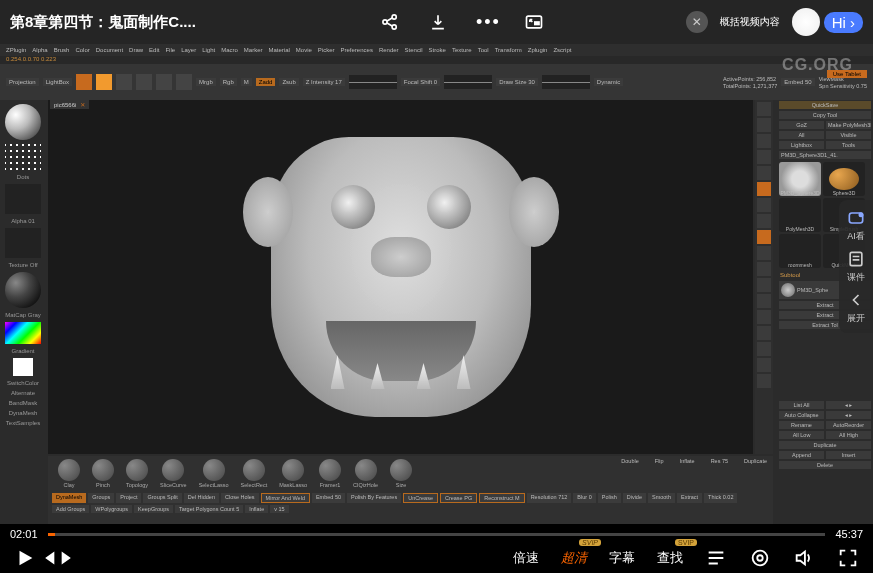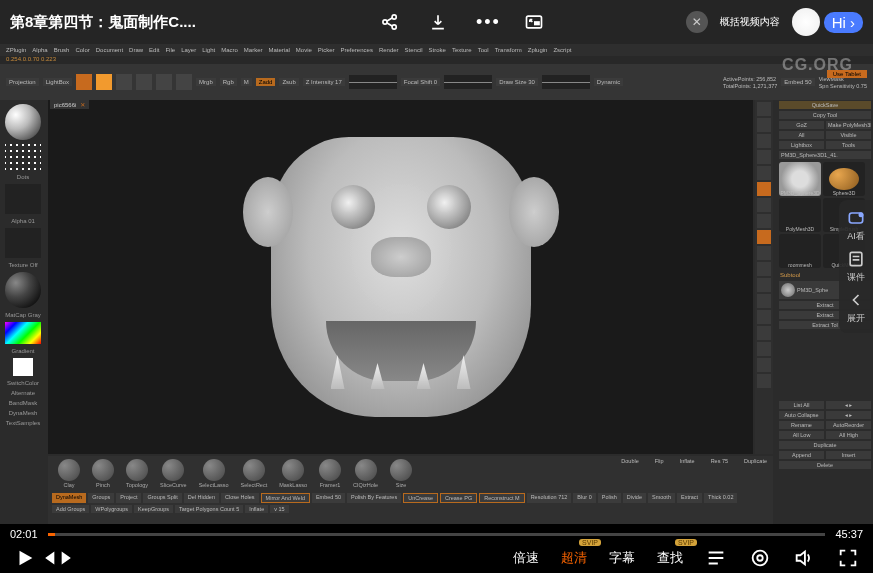--- a/index.html
+++ b/index.html
@@ -90,21 +90,21 @@
 .watermark { position:absolute; right:20px; top:56px; color:rgba(255,255,255,0.35); font-size:16px; font-weight:600; letter-spacing:1px; pointer-events:none;}
 
 
 .progress { position:absolute; left:0; right:0; top:524px; height:20px; display:flex; align-items:center; padding:0 10px; color:#fff; font-size:11px;}
 .progress-bar { flex:1; height:3px; background:#444; margin:0 10px; position:relative;}
 .progress-bar::before { content:""; position:absolute; left:0; top:0; bottom:0; width:1%; background:#fa6400;}
 .controls { position:absolute; left:0; right:0; bottom:0; height:30px; display:flex; align-items:center; padding:0 14px; }
 .ctrl-ic { width:22px; height:22px; fill:#fff; cursor:pointer;}
 .ctrl-right { margin-left:auto; display:flex; align-items:center; gap:22px; color:#fff; font-size:13px;}
 .ctrl-txt { cursor:pointer; position:relative;}
-.ctrl-txt.active { color:#fa6400;}
+.ctrl-txt.active { color:#fa6400;font-style:italic;}
 .svip { position:absolute; top:-10px; right:-14px; background:#d4a33a; color:#5a3a00; font-size:7px; padding:0 3px; border-radius:3px;}
 </style>
 </head>
 <body>
 
 <div class="top-bar">
   <div class="title">第8章第四节：鬼面制作C....</div>
   <div class="top-icons">
     <svg viewBox="0 0 24 24">
         <circle cx="6" cy="12" r="2.5"></circle>

